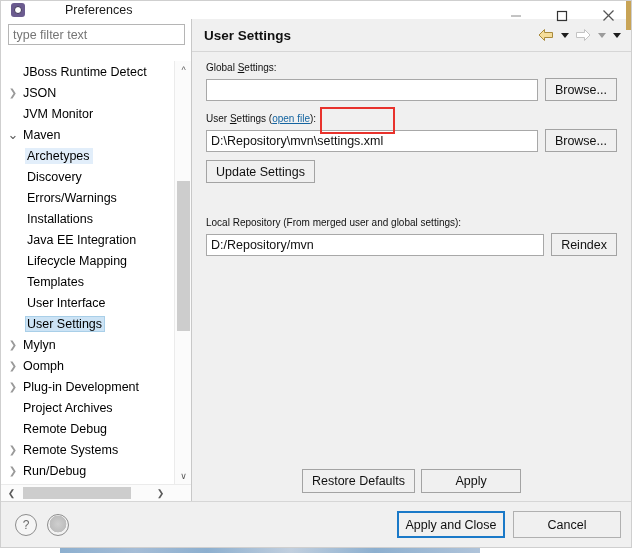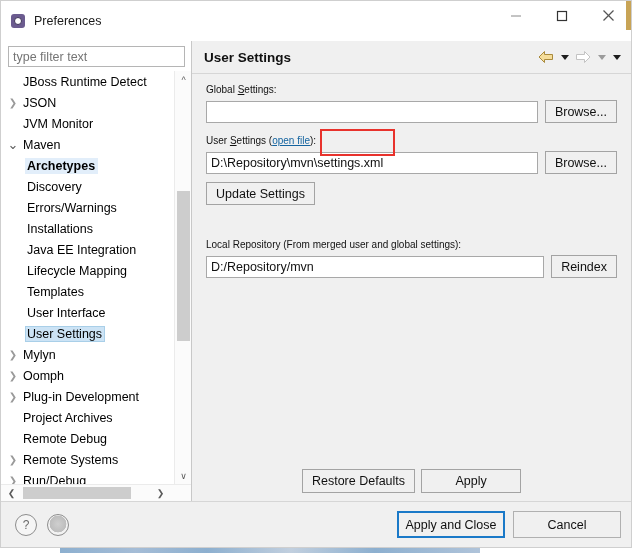--- a/index.html
+++ b/index.html
@@ -25,26 +25,27 @@
     height: 548px;
     background: #f0f0f0;
     border: 1px solid #cfcfcf;
     box-sizing: border-box;
     display: flex;
     flex-direction: column;
   }
 
   
   #titlebar {
-    height: 40px;
+    height: 18px;
     background: #ffffff;
     display: flex;
     align-items: center;
     flex: none;
     position: relative;
+    gap: 31px;
   }
   #title-icon {
     width: 16px; height: 16px;
     margin-left: 9px;
     position: relative;
     flex: none;
   }
   #title-icon .gear-outer {
     position: absolute;
     left: 1px; top: 1px;
@@ -114,21 +115,21 @@
     background: #ffffff;
     font-family: "Liberation Sans", sans-serif;
     font-size: 12.5px;
     color: #14532d;
     padding: 0 4px;
     outline: none;
   }
   #tree-area {
     flex: 1;
     position: relative;
-    margin: 0 0 0 0;
+    margin: 12px 0 0 0;
     display: flex;
     flex-direction: column;
     min-height: 0;
   }
   #tree-scroll {
     flex: 1;
     position: relative;
     overflow: hidden;
   }
   #tree {
@@ -162,21 +163,20 @@
     padding: 1px 3px 1px 2px;
   }
   .tree-row.lvl2 { padding-left: 24px; }
   .tree-row.selected .tlabel {
     background: #cce3f5;
     border: 1px solid #a9cfe8;
     padding: 0px 2px 0px 1px;
   }
   .tree-row.hover .tlabel {
     background: #e2eefa;
-    font-weight: bold;
   }
 
   
   #v-scroll {
     position: absolute;
     right: 0; top: 0;
     width: 17px;
     bottom: 0;
     background: #fbfbfb;
     border-left: 1px solid #ebebeb;

